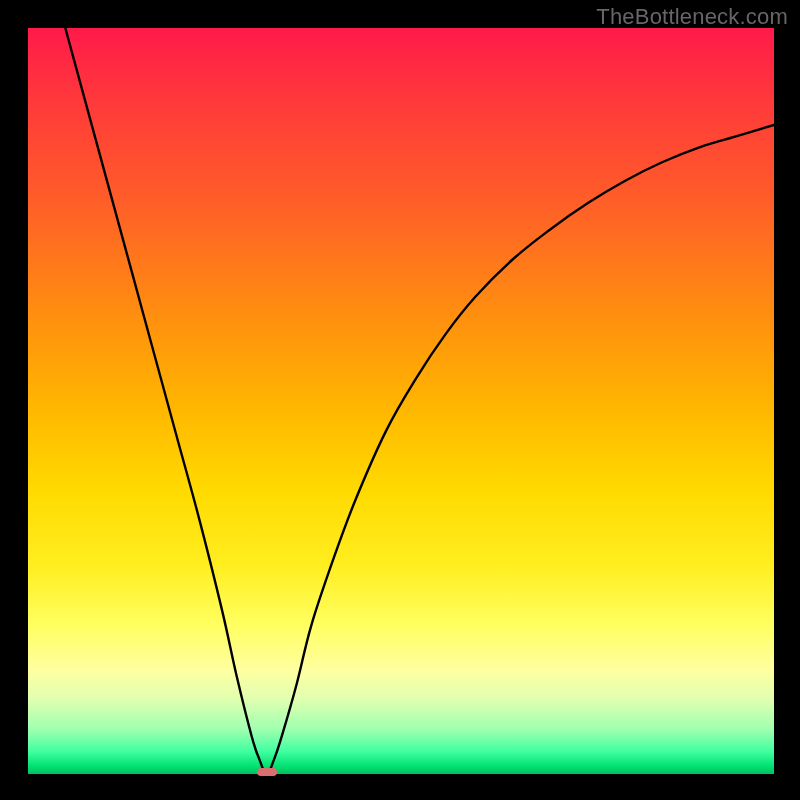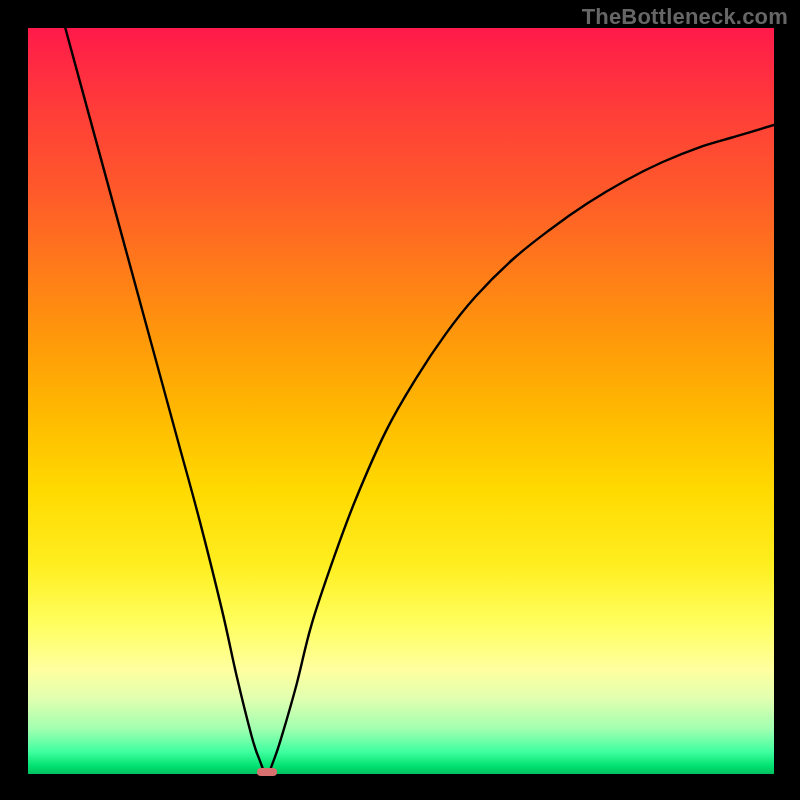--- a/index.html
+++ b/index.html
@@ -37,21 +37,21 @@
     position: absolute;
     left: 0; top: 0;
     width: 746px; height: 746px;
   }
   .watermark {
     position: absolute;
     top: 4px;
     right: 12px;
     color: #666;
     font-size: 22px;
-    font-weight: 700;
+    font-weight: 400;
     letter-spacing: 0.2px;
   }
   .minimum-marker {
     position: absolute;
     width: 20px;
     height: 8px;
     background: #d97070;
     border-radius: 4px;
     transform: translate(-50%, -50%);
   }

